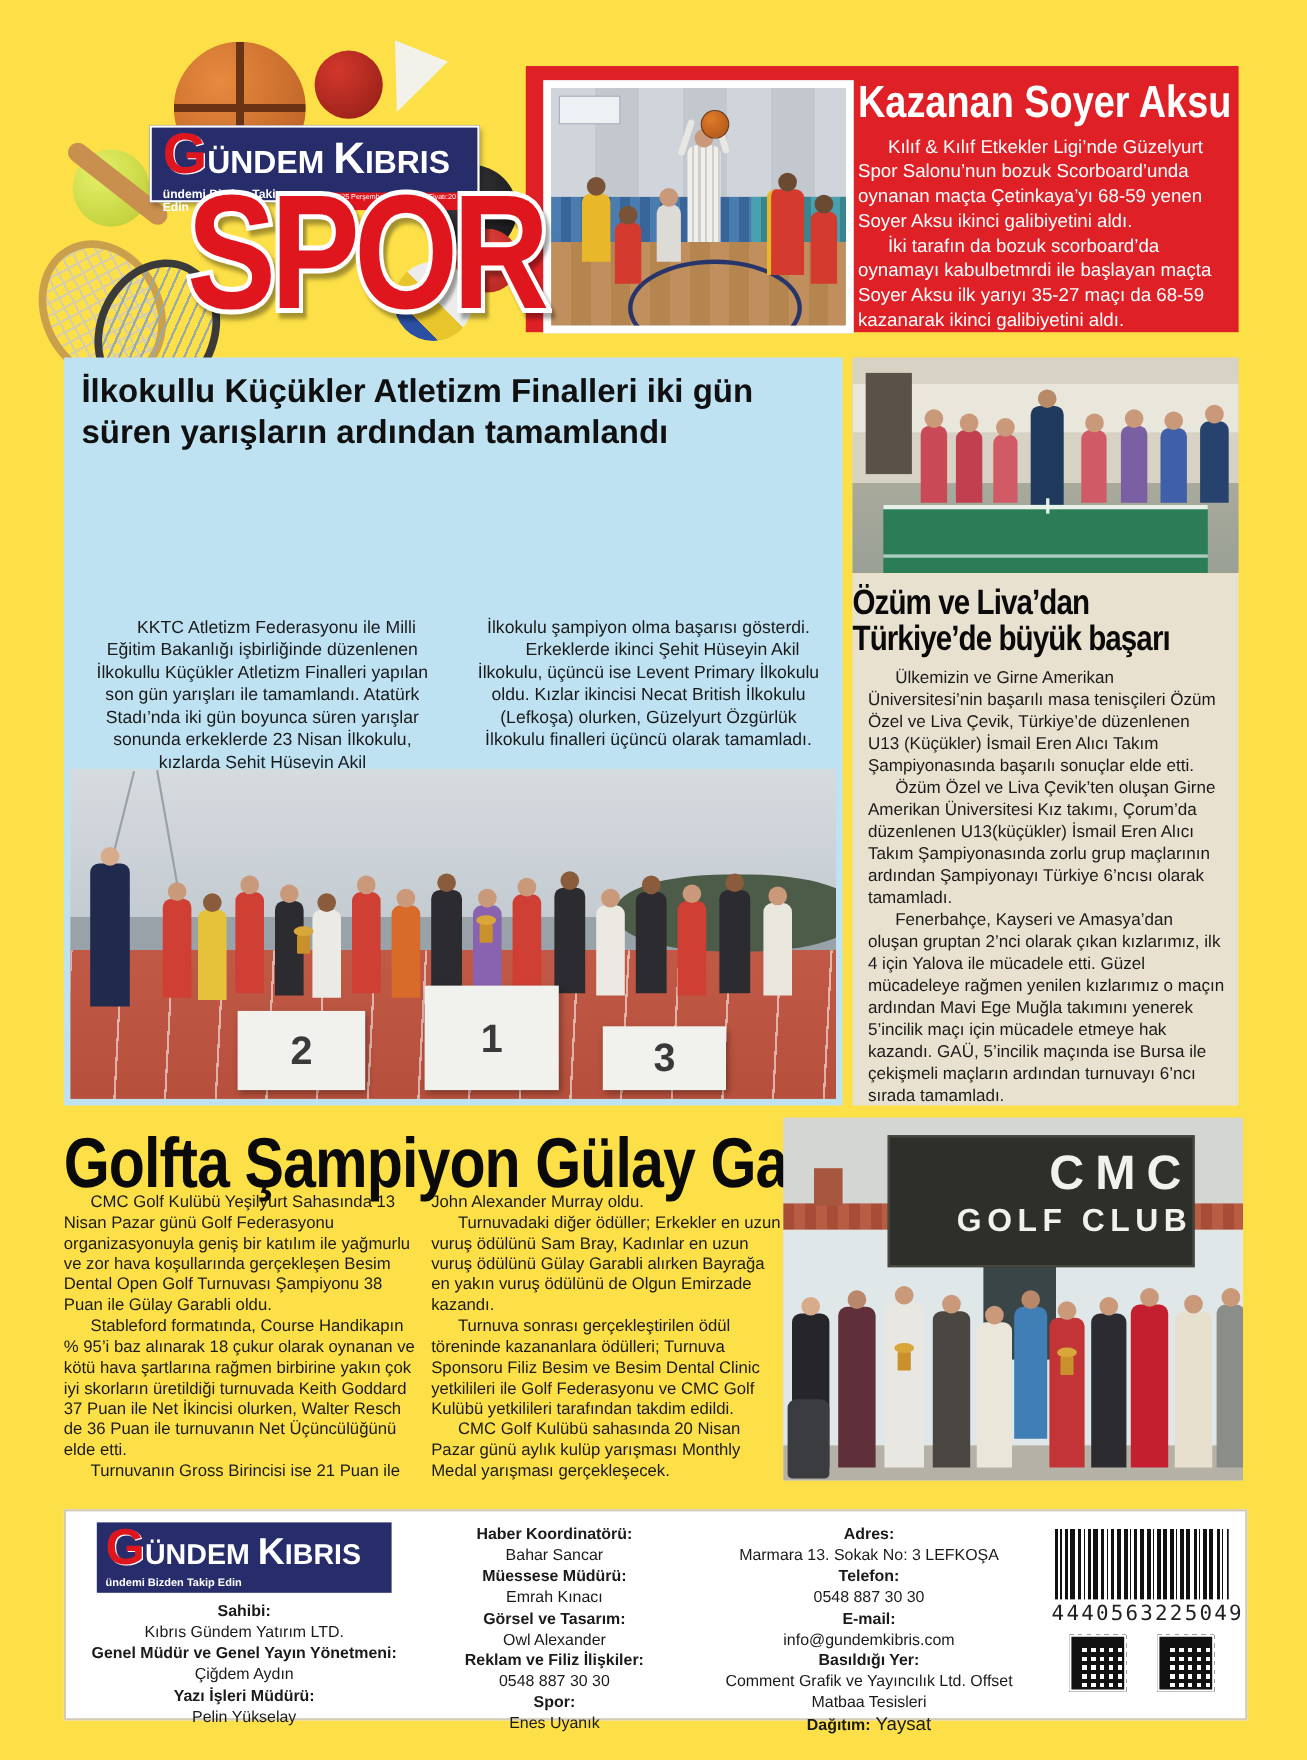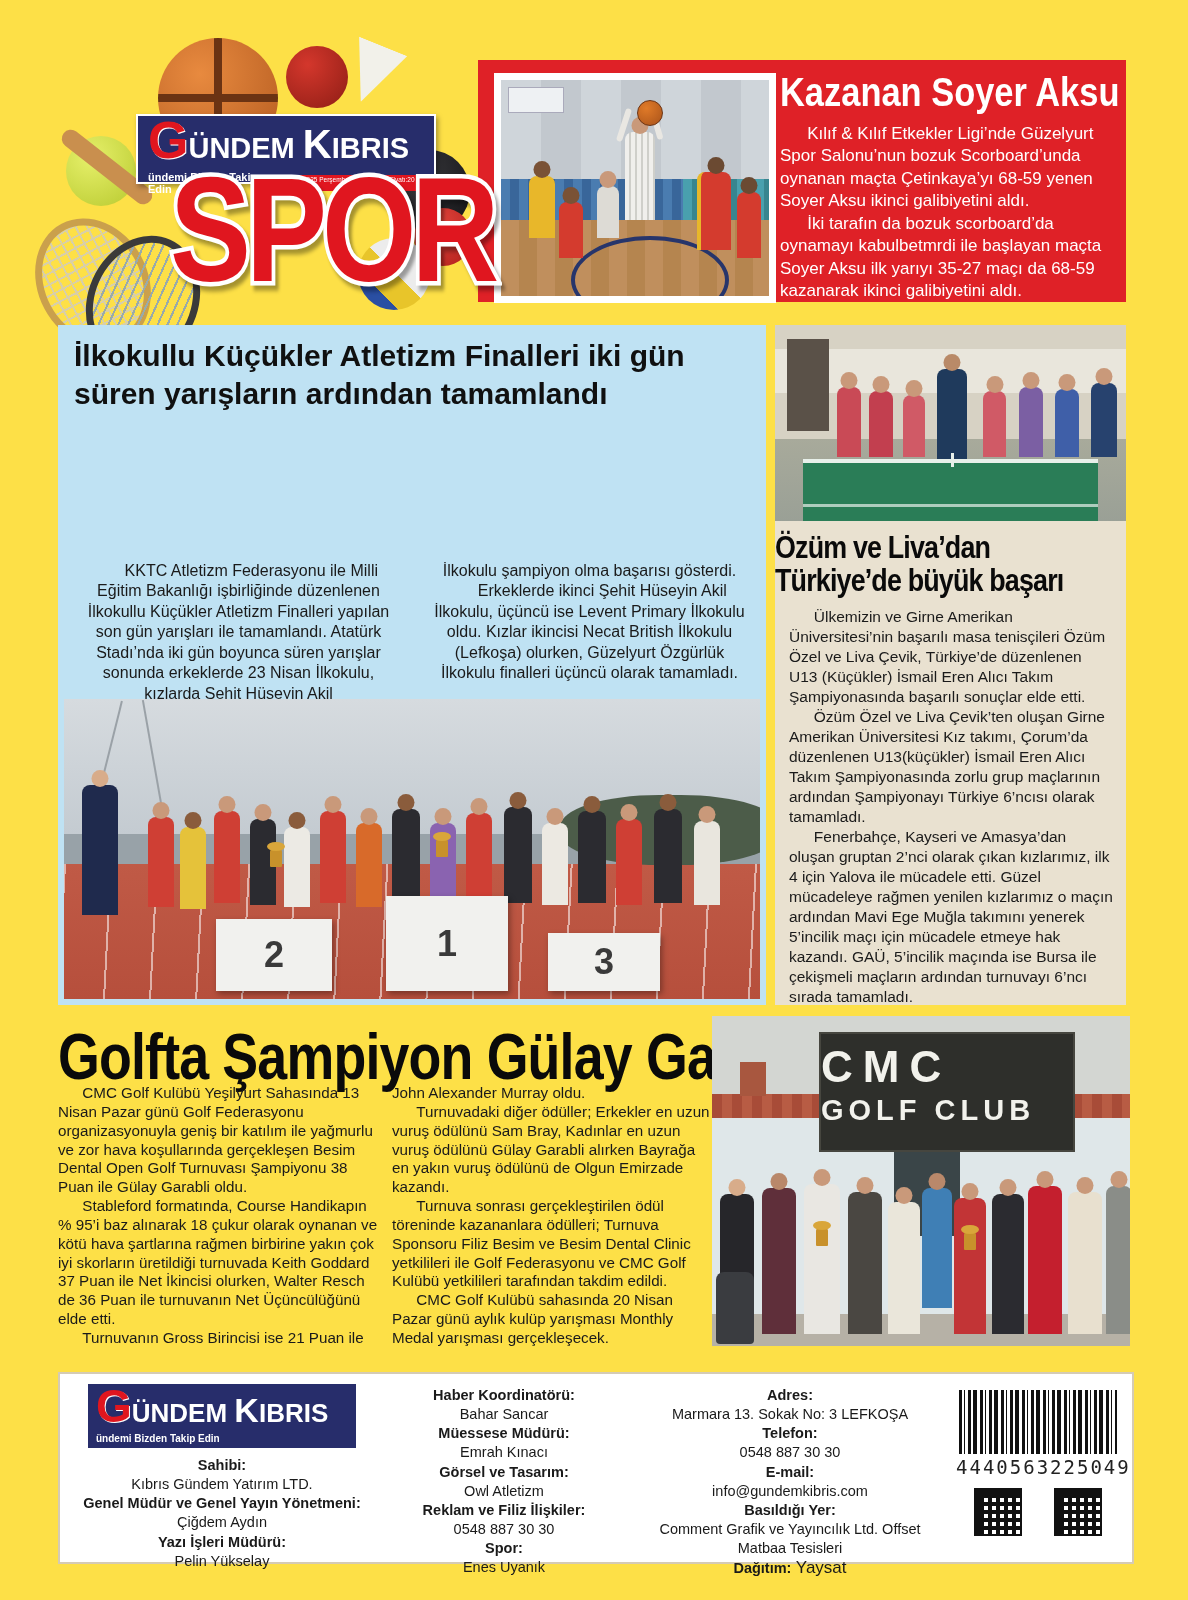--- a/index.html
+++ b/index.html
@@ -107,22 +107,22 @@
   .golf-headline{left:58px;top:1020px;width:660px;font-size:64px;font-weight:800;letter-spacing:-1px;color:#0a0a0a;}
   .golf-col1{left:58px;top:1084px;width:324px;}
   .golf-col2{left:392px;top:1084px;width:324px;}
   .golf-col1 p,.golf-col2 p{font-size:15.2px;line-height:1.24;}
 
   .golf-photo{left:712px;top:1016px;width:418px;height:330px;overflow:hidden;background:#d3d6d2;}
   .g-roof{position:absolute;left:0;top:78px;right:0;height:24px;
     background:repeating-linear-gradient(90deg,#a84c38 0 10px,#b85c44 10px 20px);}
   .g-wall{position:absolute;left:0;top:102px;right:0;height:200px;background:#dfe7e9;}
   .g-chimney{position:absolute;left:28px;top:46px;width:26px;height:34px;background:#a8573f;}
-  .g-sign{position:absolute;left:107px;top:16px;width:252px;height:116px;background:#2e2f2b;border:2px solid #46463f;
-    color:#f2f2ec;text-align:left;z-index:2;}
+  .g-sign{position:absolute;left:95px;top:16px;width:252px;height:116px;background:#2e2f2b;border:2px solid #46463f;
+    color:#f2f2ec;text-align:right;z-index:2;padding-left:23px;}
   .g-sign .l1{display:block;font-size:44px;font-weight:700;letter-spacing:10px;margin-top:8px;}
   .g-sign .l2{display:block;font-size:29px;font-weight:700;letter-spacing:5px;margin-top:2px;}
   .g-door{position:absolute;left:182px;top:134px;width:66px;height:86px;background:#3a4548;}
   .g-ground{position:absolute;left:0;bottom:0;right:0;height:32px;background:#b6b1a6;}
   .g-bag{position:absolute;left:4px;bottom:2px;width:38px;height:72px;background:#3a3c40;border-radius:8px 8px 4px 4px;}
 
   
   .footer{left:58px;top:1372px;width:1072px;height:188px;border:2px solid #d5cbb4;background:#fff;}
   .f-logo-block{position:absolute;left:14px;top:10px;width:296px;text-align:center;}
   .f-plate{position:relative;margin:0 auto;width:268px;height:64px;background:#272d6b;text-align:left;padding:2px 6px 0 8px;box-sizing:border-box;}
@@ -325,21 +325,21 @@
         <div class="fval">Pelin Yükselay</div>
       </div>
     </div>
 
     <div class="f-col-mid">
       <div class="flabel">Haber Koordinatörü:</div>
       <div class="fval">Bahar Sancar</div>
       <div class="flabel">Müessese Müdürü:</div>
       <div class="fval">Emrah Kınacı</div>
       <div class="flabel">Görsel ve Tasarım:</div>
-      <div class="fval">Owl Atletizm</div>
+      <div class="fval">Owl Alexander</div>
       <div class="flabel">Reklam ve Filiz İlişkiler:</div>
       <div class="fval">0548 887 30 30</div>
       <div class="flabel">Spor:</div>
       <div class="fval">Enes Uyanık</div>
     </div>
 
     <div class="f-col-right">
       <div class="flabel">Adres:</div>
       <div class="fval">Marmara 13. Sokak No: 3 LEFKOŞA</div>
       <div class="flabel">Telefon:</div>

